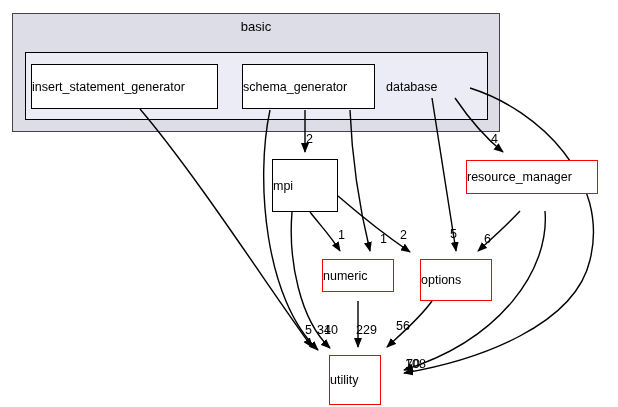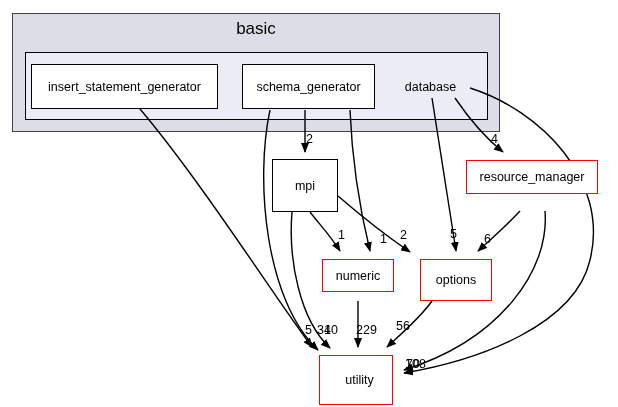--- a/index.html
+++ b/index.html
@@ -12,25 +12,25 @@
   .cluster-outer{
     position:absolute;left:12px;top:13px;width:488px;height:119px;
     background:#dddde8;border:1px solid #444444;box-sizing:border-box;
   }
   .cluster-inner{
     position:absolute;left:25px;top:52px;width:463px;height:68px;
     background:#ececf6;border:1px solid #000000;box-sizing:border-box;
   }
   .cluster-title{
     position:absolute;left:12px;top:19px;width:488px;
-    text-align:center;font-size:17px;color:#000;
+    text-align:center;font-size:13px;color:#000;
   }
   .node{
     position:absolute;box-sizing:border-box;
-    display:flex;align-items:center;justify-content:center;
+    display:flex;align-items:center;
     font-size:12.5px;color:#000000;background:#ffffff;
     white-space:nowrap;
   }
   .node.black{border:1px solid #000000;}
   .node.red{border:1px solid #ff0000;}
   .node.plain{border:none;background:transparent;}
   .elabel{
     position:absolute;font-size:12.5px;color:#000000;
     white-space:nowrap;line-height:1;
   }
@@ -101,21 +101,21 @@
 </div>
 
 <div class="node red" style="left:322px;top:259px;width:72px;height:33px;">
   <span>numeric</span>
 </div>
 
 <div class="node red" style="left:420px;top:259px;width:72px;height:42px;">
   <span>options</span>
 </div>
 
-<div class="node red" style="left:319px;top:355px;width:74px;height:50px;padding-left:7px;">
+<div class="node red" style="left:329px;top:355px;width:52px;height:50px;">
   <span>utility</span>
 </div>
 
 <div id="edge-labels">
     <div class="elabel" style="left: 306px; top: 133px;">2</div>
     <div class="elabel" style="left: 491px; top: 133px;">4</div>
     <div class="elabel" style="left: 338px; top: 229px;">1</div>
     <div class="elabel" style="left: 380px; top: 233px;">1</div>
     <div class="elabel" style="left: 400px; top: 229px;">2</div>
     <div class="elabel" style="left: 450px; top: 228px;">5</div>

